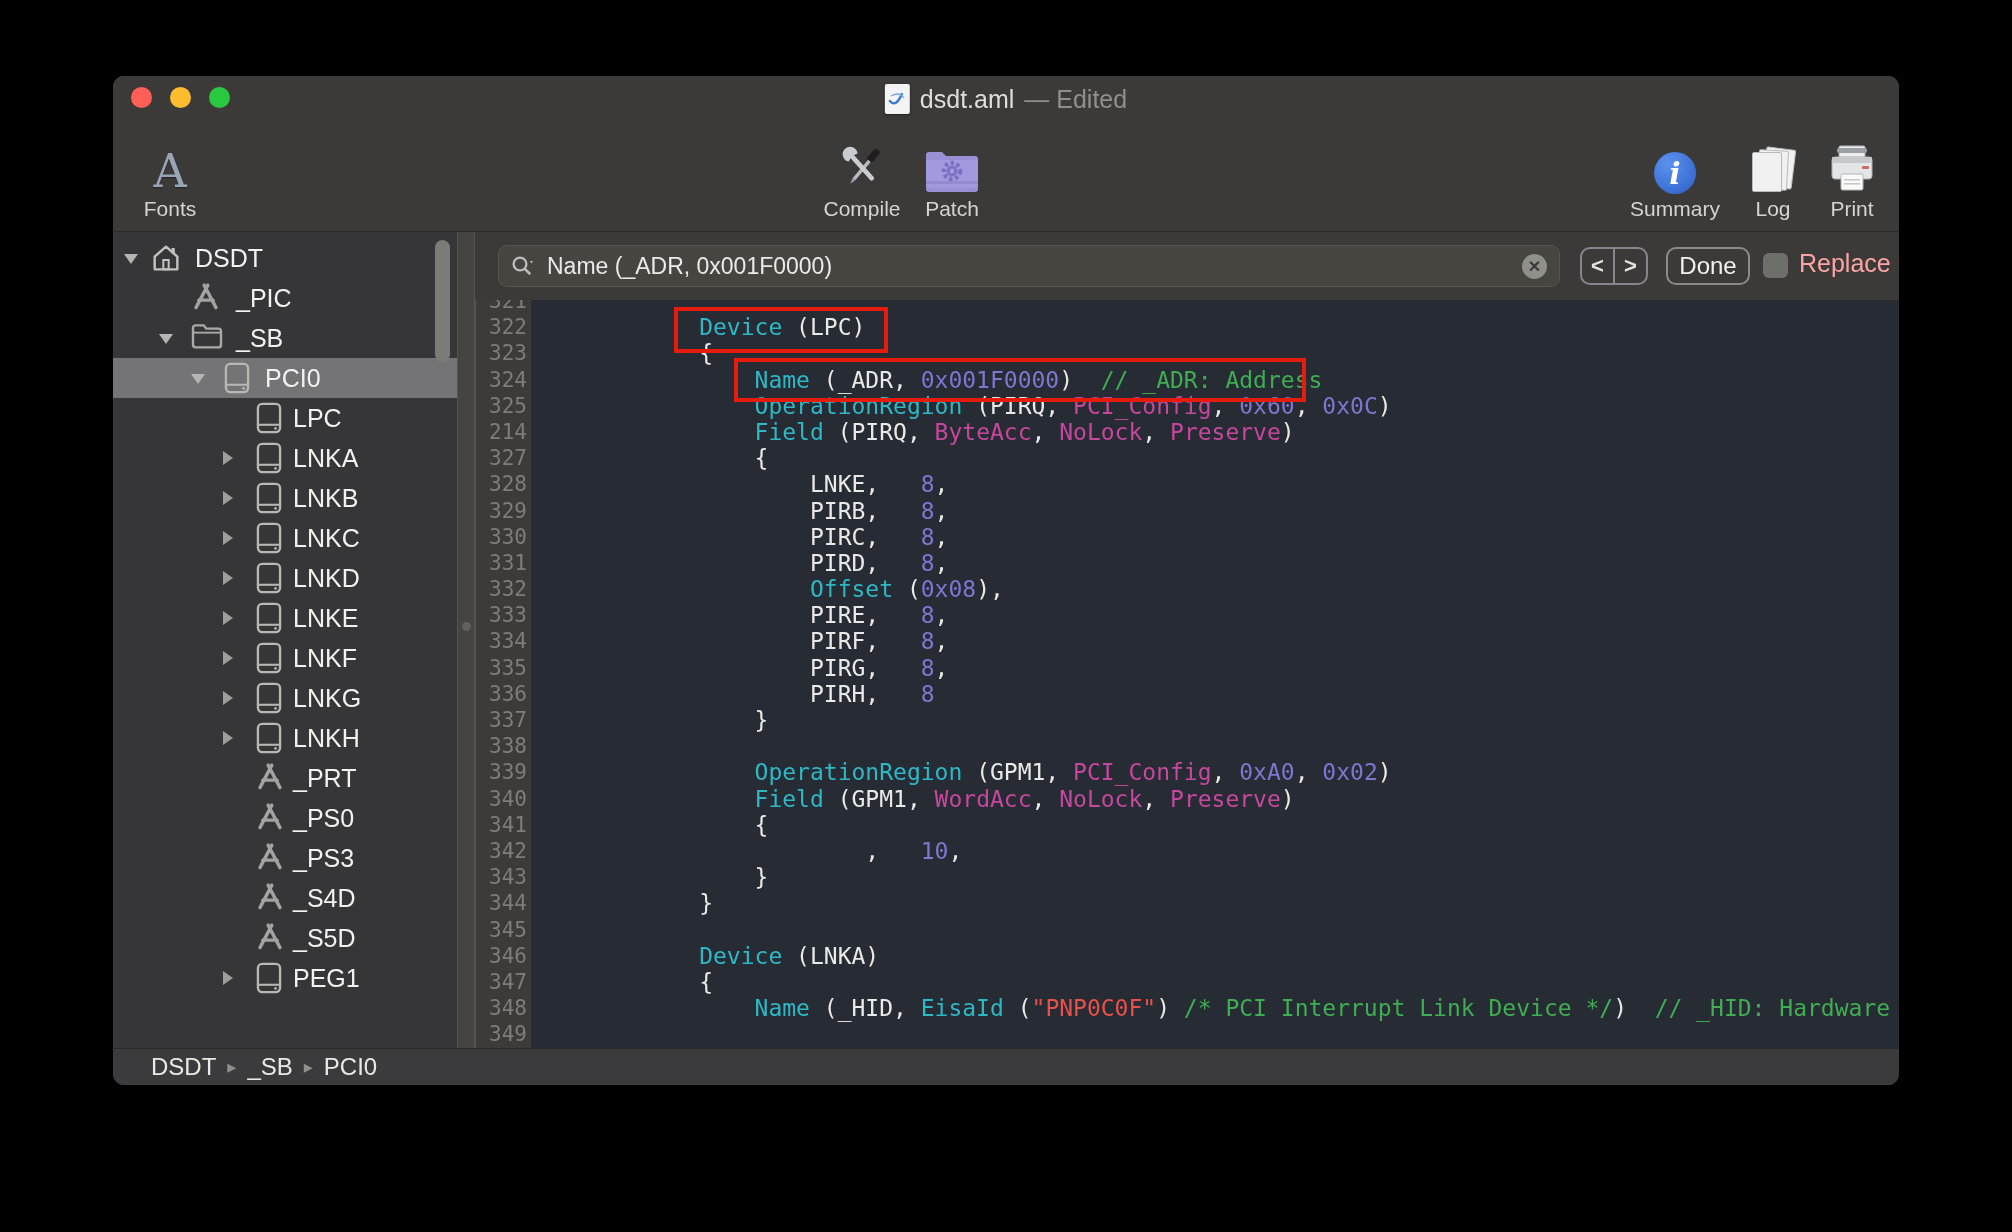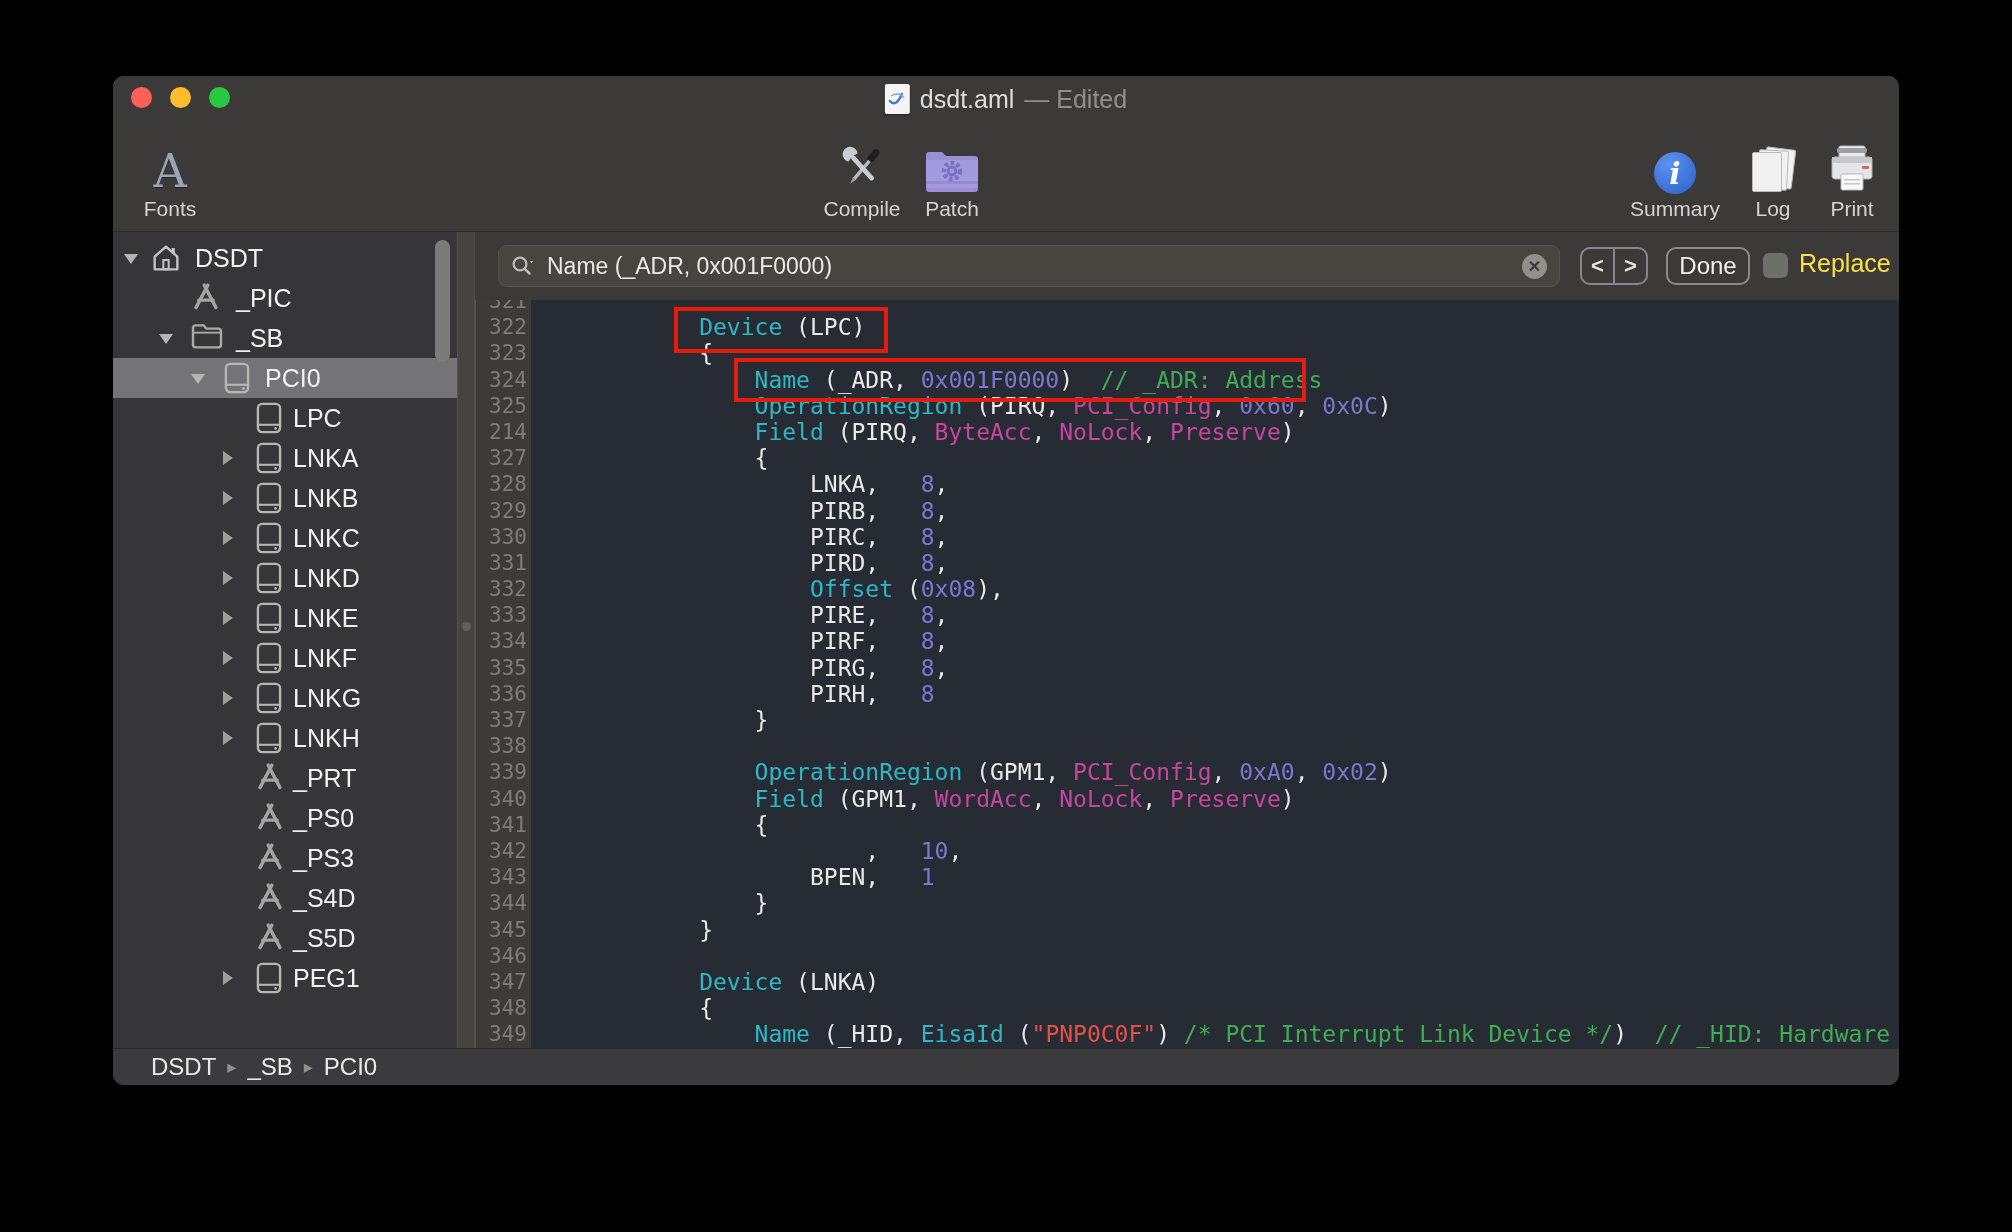--- a/index.html
+++ b/index.html
@@ -49,21 +49,21 @@
           font-family:"Liberation Sans",sans-serif;}
   .fclear{width:25px;height:25px;border-radius:50%;background:#8f8f8b;color:#3b3a38;font-size:16px;line-height:25px;
           text-align:center;font-weight:bold;flex:none;cursor:default;}
   .seg{position:absolute;left:1105px;top:15px;width:68px;height:38px;border:2px solid #87868f;border-radius:10px;
        display:flex;box-sizing:border-box;}
   .seg .sbtn{width:50%;text-align:center;font-size:22px;line-height:34px;color:#e3e3df;font-weight:bold;}
   .seg .sbtn:first-child{border-right:2px solid #87868f;}
   .donebtn{position:absolute;left:1191px;top:15px;width:84px;height:38px;border:2px solid #8b8a85;border-radius:10px;
        box-sizing:border-box;text-align:center;font-size:24px;line-height:33px;color:#f2f1ed;}
   .rchk{position:absolute;left:1288px;top:21px;width:25px;height:25px;background:#6e6e6a;border-radius:6px;}
-  .rlabel{position:absolute;left:1324px;top:17px;font-size:25px;color:#fde047;}
+  .rlabel{position:absolute;left:1324px;top:17px;font-size:25px;color:#fca5a5;}
   
   .editor{position:absolute;left:0;top:68px;width:1424px;height:748px;background:#262b34;overflow:hidden;}
   .gutter{position:absolute;left:0;top:0;width:56px;height:748px;background:#3c3b39;border-left:1px solid #55544f;box-sizing:border-box;}
   .gcol,.ccol{position:absolute;top:-12px;}
   .gcol{left:0;width:52px;text-align:right;}
   .ccol{left:58px;}
   .gl{height:26.2px;line-height:26.2px;font-family:"DejaVu Sans Mono",monospace;font-size:21px;color:#7e7d78;}
   .cl{height:26.2px;line-height:26.2px;font-family:"DejaVu Sans Mono",monospace;font-size:23px;white-space:pre;}
   .p{color:#e9e9e7}.k{color:#2eb8c6}.n{color:#7e76d0}.m{color:#c7479f}.c{color:#3fae53}.s{color:#e8504a}
   .redbox{position:absolute;border:4px solid #e51b0e;}
@@ -441,36 +441,35 @@
               <div class="gl">349</div>
             </div>
           <div class="ccol" id="code-col">
               <div class="cl"></div>
               <div class="cl"><span class="p">            </span><span class="k">Device</span><span class="p"> (LPC)</span></div>
               <div class="cl"><span class="p">            {</span></div>
               <div class="cl"><span class="p">                </span><span class="k">Name</span><span class="p"> (_ADR, </span><span class="n">0x001F0000</span><span class="p">)  </span><span class="c">// _ADR: Address</span></div>
               <div class="cl"><span class="p">                </span><span class="k">OperationRegion</span><span class="p"> (PIRQ, </span><span class="m">PCI_Config</span><span class="p">, </span><span class="n">0x60</span><span class="p">, </span><span class="n">0x0C</span><span class="p">)</span></div>
               <div class="cl"><span class="p">                </span><span class="k">Field</span><span class="p"> (PIRQ, </span><span class="m">ByteAcc</span><span class="p">, </span><span class="m">NoLock</span><span class="p">, </span><span class="m">Preserve</span><span class="p">)</span></div>
               <div class="cl"><span class="p">                {</span></div>
-              <div class="cl"><span class="p">                    LNKA,   </span><span class="n">8</span><span class="p">,</span></div>
+              <div class="cl"><span class="p">                    LNKE,   </span><span class="n">8</span><span class="p">,</span></div>
               <div class="cl"><span class="p">                    PIRB,   </span><span class="n">8</span><span class="p">,</span></div>
               <div class="cl"><span class="p">                    PIRC,   </span><span class="n">8</span><span class="p">,</span></div>
               <div class="cl"><span class="p">                    PIRD,   </span><span class="n">8</span><span class="p">,</span></div>
               <div class="cl"><span class="p">                    </span><span class="k">Offset</span><span class="p"> (</span><span class="n">0x08</span><span class="p">),</span></div>
               <div class="cl"><span class="p">                    PIRE,   </span><span class="n">8</span><span class="p">,</span></div>
               <div class="cl"><span class="p">                    PIRF,   </span><span class="n">8</span><span class="p">,</span></div>
               <div class="cl"><span class="p">                    PIRG,   </span><span class="n">8</span><span class="p">,</span></div>
               <div class="cl"><span class="p">                    PIRH,   </span><span class="n">8</span></div>
               <div class="cl"><span class="p">                }</span></div>
               <div class="cl"></div>
               <div class="cl"><span class="p">                </span><span class="k">OperationRegion</span><span class="p"> (GPM1, </span><span class="m">PCI_Config</span><span class="p">, </span><span class="n">0xA0</span><span class="p">, </span><span class="n">0x02</span><span class="p">)</span></div>
               <div class="cl"><span class="p">                </span><span class="k">Field</span><span class="p"> (GPM1, </span><span class="m">WordAcc</span><span class="p">, </span><span class="m">NoLock</span><span class="p">, </span><span class="m">Preserve</span><span class="p">)</span></div>
               <div class="cl"><span class="p">                {</span></div>
               <div class="cl"><span class="p">                        ,   </span><span class="n">10</span><span class="p">,</span></div>
-              <div class="cl"><span class="p">                    BPEN,   </span><span class="n">1</span></div>
               <div class="cl"><span class="p">                }</span></div>
               <div class="cl"><span class="p">            }</span></div>
               <div class="cl"></div>
               <div class="cl"><span class="p">            </span><span class="k">Device</span><span class="p"> (LNKA)</span></div>
               <div class="cl"><span class="p">            {</span></div>
               <div class="cl"><span class="p">                </span><span class="k">Name</span><span class="p"> (_HID, </span><span class="k">EisaId</span><span class="p"> (</span><span class="s">"PNP0C0F"</span><span class="p">) </span><span class="c">/* PCI Interrupt Link Device */</span><span class="p">)  </span><span class="c">// _HID: Hardware ID</span></div>
             </div>
           <div class="redbox box1"></div>
           <div class="redbox box2"></div>
         </div>

